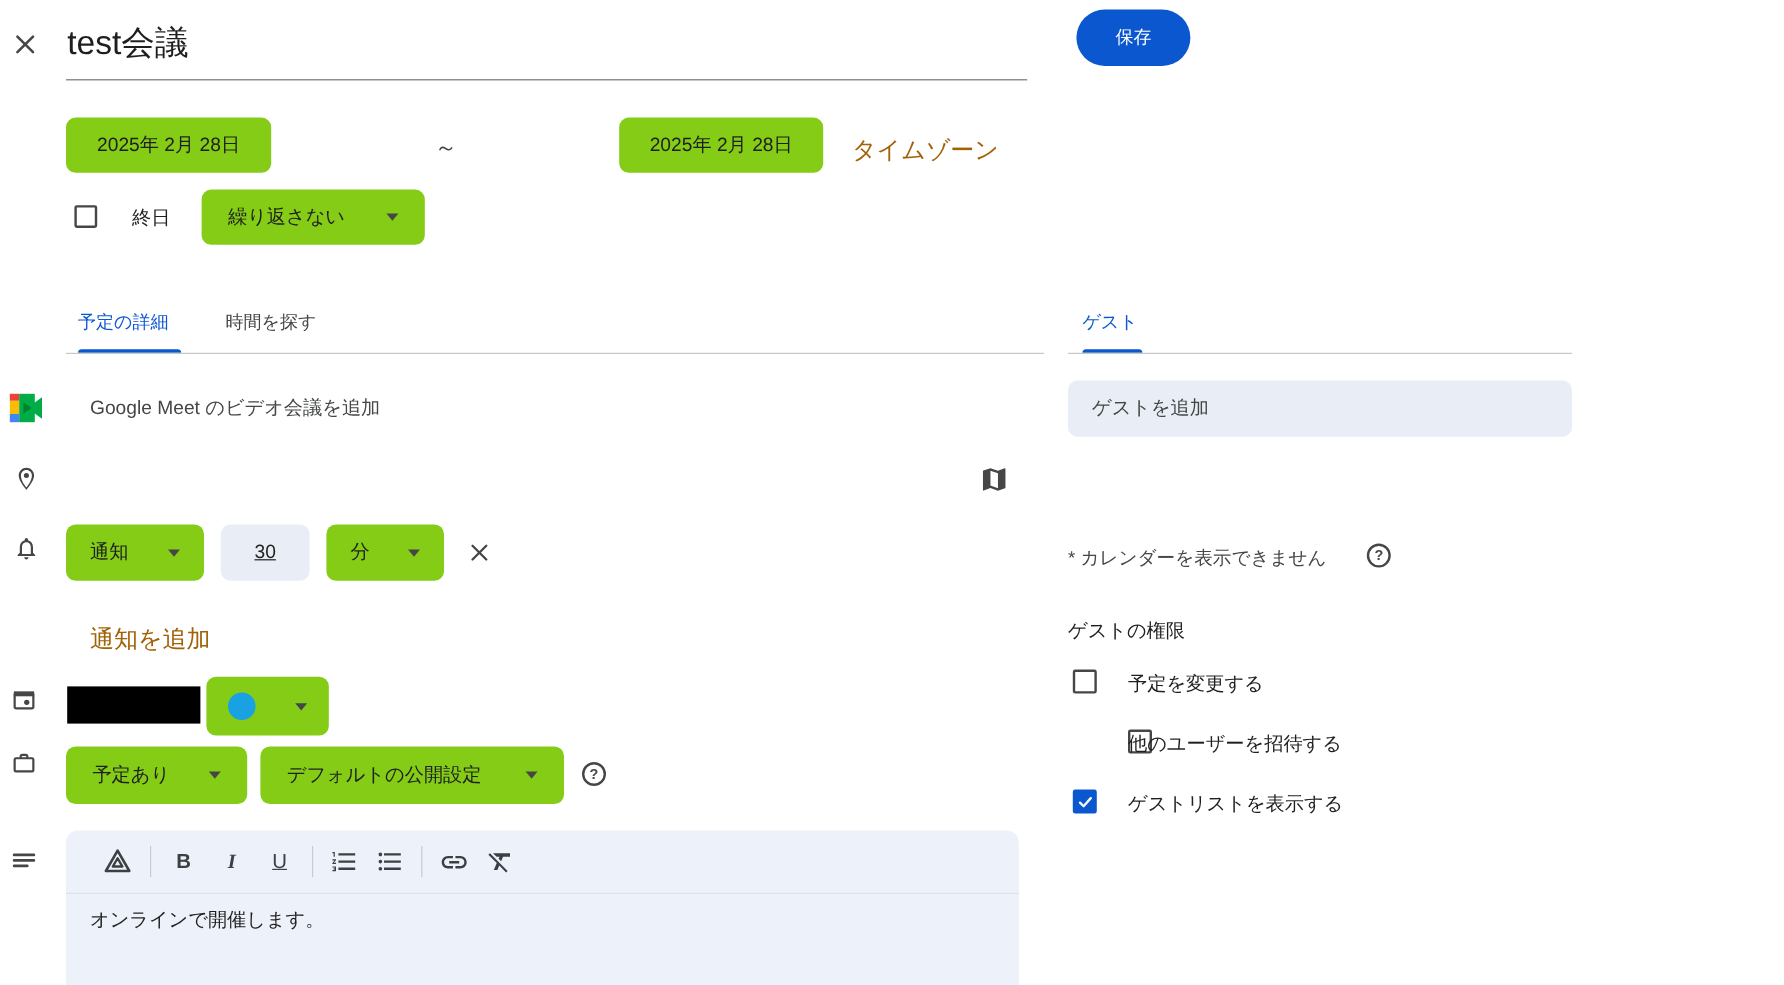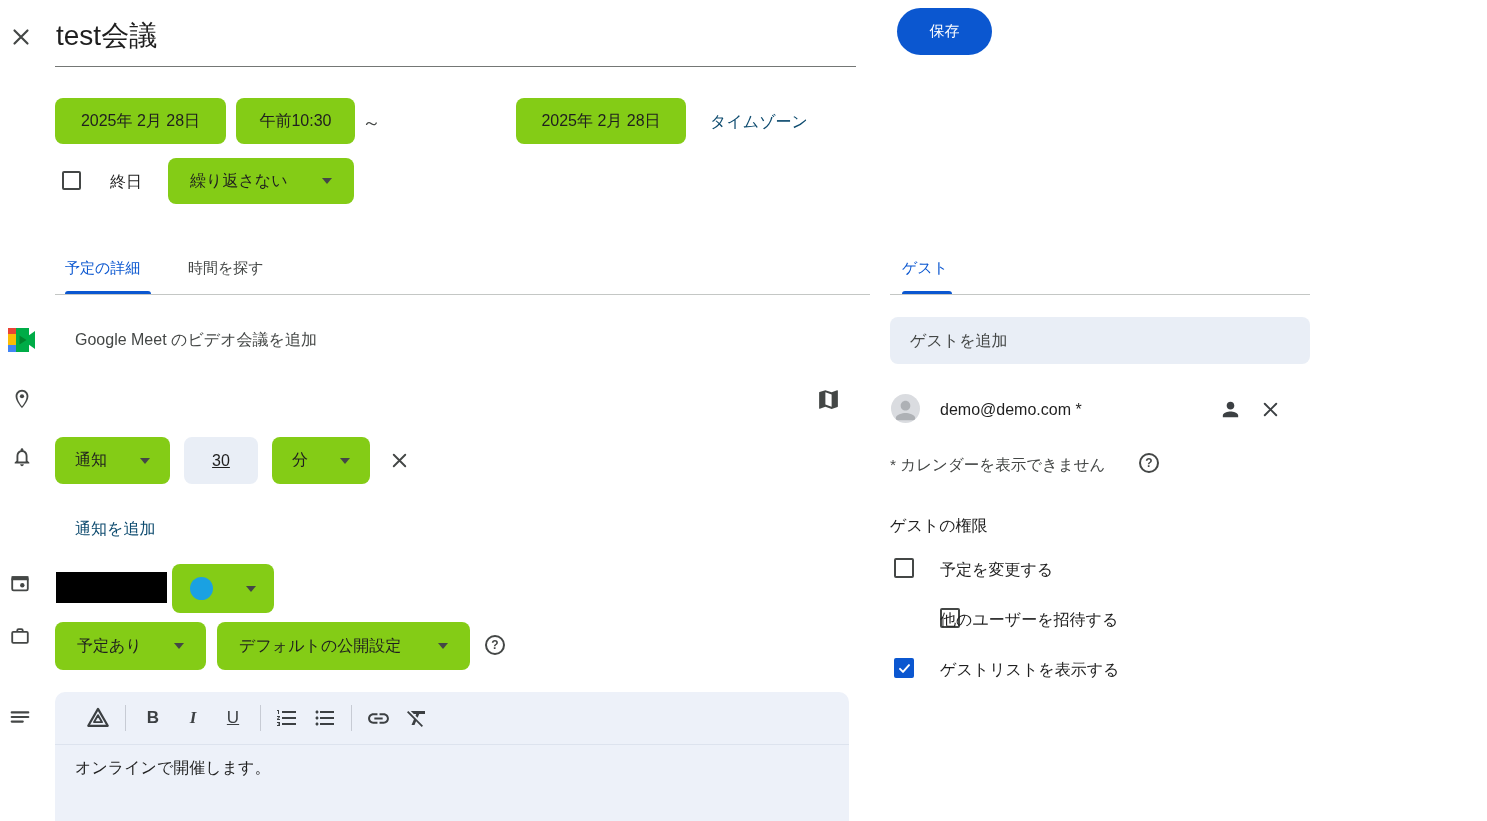--- a/index.html
+++ b/index.html
@@ -12,21 +12,21 @@
   .ic { color:#444746; display:block; }
   .chip {
     background:#84cc16; border-radius:8px; display:flex; align-items:center;
     font-size:16px; color:#1f1f1f; border:none; cursor:pointer;
   }
   .chip.centered { justify-content:center; }
   .caret {
     width:0; height:0; border-left:5px solid transparent; border-right:5px solid transparent;
     border-top:6px solid #444746; display:inline-block;
   }
-  .link { color:#0c4a6e; font-size:16px; text-decoration:none; cursor:pointer; }
+  .link { color:#a16207; font-size:20px; text-decoration:none; cursor:pointer; }
   .title { font-size:28px; font-weight:400; color:#1f1f1f; }
   .hline { background:#c4c7c5; height:1px; }
   .tab { font-size:15px; cursor:pointer; background:none; border:none; font-family:inherit; }
   .tab.active { color:#0b57d0; }
   .tab.idle { color:#444746; }
   .tabbar { height:3px; background:#0b57d0; border-radius:3px 3px 0 0; }
   .input-like {
     background:#e9eef6; border:none; border-radius:8px; font-family:inherit;
     font-size:16px; color:#1f1f1f; padding:0 20px; outline:none;
   }
@@ -67,21 +67,20 @@
   <button class="abs tbtn" style="left:8px; top:24px;">
     <svg width="26" height="26" viewBox="0 0 24 24">
         <path d="M6 6l12 12M18 6L6 18" stroke="#444746" stroke-width="2" stroke-linecap="round" fill="none"></path>
       </svg>
   </button>
   <div class="abs title" style="left:56px; top:17px;">test会議</div>
   <div class="abs" style="left:55px; top:66px; width:801px; height:1px; background:#747775;"></div>
   <button class="abs save-btn" style="left:897px; top:8px;">保存</button>
 
   <button class="abs chip centered" style="left:55px; top:98px; width:171px; height:46px;">2025年 2月 28日</button>
-  <button class="abs chip centered" style="left:236px; top:98px; width:119px; height:46px;">午前10:30</button>
   <span class="abs" style="left:362px; top:110px; font-size:19px; color:#444746;">～</span>
   <button class="abs chip centered" style="left:516px; top:98px; width:170px; height:46px;">2025年 2月 28日</button>
   <a class="abs link" style="left:710px; top:112px;">タイムゾーン</a>
 
   <span class="abs cb" style="left:62px; top:171px;"></span>
   <span class="abs body-text" style="left:110px; top:172px;">終日</span>
   <button class="abs chip" style="left:168px; top:158px; width:186px; height:46px; padding:0 22px; justify-content:space-between;">
     <span>繰り返さない</span>
     <span class="caret"></span>
   </button>
@@ -198,38 +197,20 @@
       <div class="desc-line">オンラインで開催します。</div>
     </div>
   </div>
 
   <button class="abs tab active" style="left:902px; top:259px;">ゲスト</button>
   <div class="abs tabbar" style="left:902px; top:291px; width:50px;"></div>
   <div class="abs hline" style="left:890px; top:294px; width:420px;"></div>
 
   <input class="abs input-like" style="left: 890px; top: 317px; width: 420px; height: 47px;" placeholder="ゲストを追加">
 
-  <div class="abs" style="left:891px; top:394px; width:419px; height:34px;">
-    <span class="avatar" style="position:absolute; left:0; top:0;">
-      <svg width="29" height="29" viewBox="0 0 24 24" style="margin-top:4px;">
-          <path d="M12 12c2.21 0 4-1.79 4-4s-1.79-4-4-4-4 1.79-4 4 1.79 4 4 4zm0 2c-2.67 0-8 1.34-8 4v2h16v-2c0-2.66-5.33-4-8-4z" fill="#aeb1b5"></path>
-        </svg>
-    </span>
-    <span class="body-text" style="position:absolute; left:49px; top:7px;">demo@demo.com *</span>
-    <button class="tbtn" style="position:absolute; left:328px; top:4px;">
-      <svg width="23" height="23" viewBox="0 0 24 24">
-          <path d="M12 12c2.21 0 4-1.79 4-4s-1.79-4-4-4-4 1.79-4 4 1.79 4 4 4zm0 2c-2.67 0-8 1.34-8 4v2h16v-2c0-2.66-5.33-4-8-4z" fill="#3c4043"></path>
-        </svg>
-    </button>
-    <button class="tbtn" style="position:absolute; left:368px; top:4px;">
-      <svg width="23" height="23" viewBox="0 0 24 24">
-          <path d="M6 6l12 12M18 6L6 18" stroke="#3c4043" stroke-width="2" stroke-linecap="round" fill="none"></path>
-        </svg>
-    </button>
-  </div>
 
   <span class="abs body-text muted" style="left:890px; top:455px; font-size:15.5px;">* カレンダーを表示できません</span>
   <span class="abs help" style="left:1139px; top:453px;">?</span>
 
   <div class="abs body-text" style="left:890px; top:516px;">ゲストの権限</div>
 
   <div class="abs" style="left:894px; top:558px;">
     <span class="cb" style="width:20px; height:20px;"></span>
     <span class="body-text" style="position:absolute; left:46px; top:2px; white-space:nowrap;">予定を変更する</span>
   </div>

